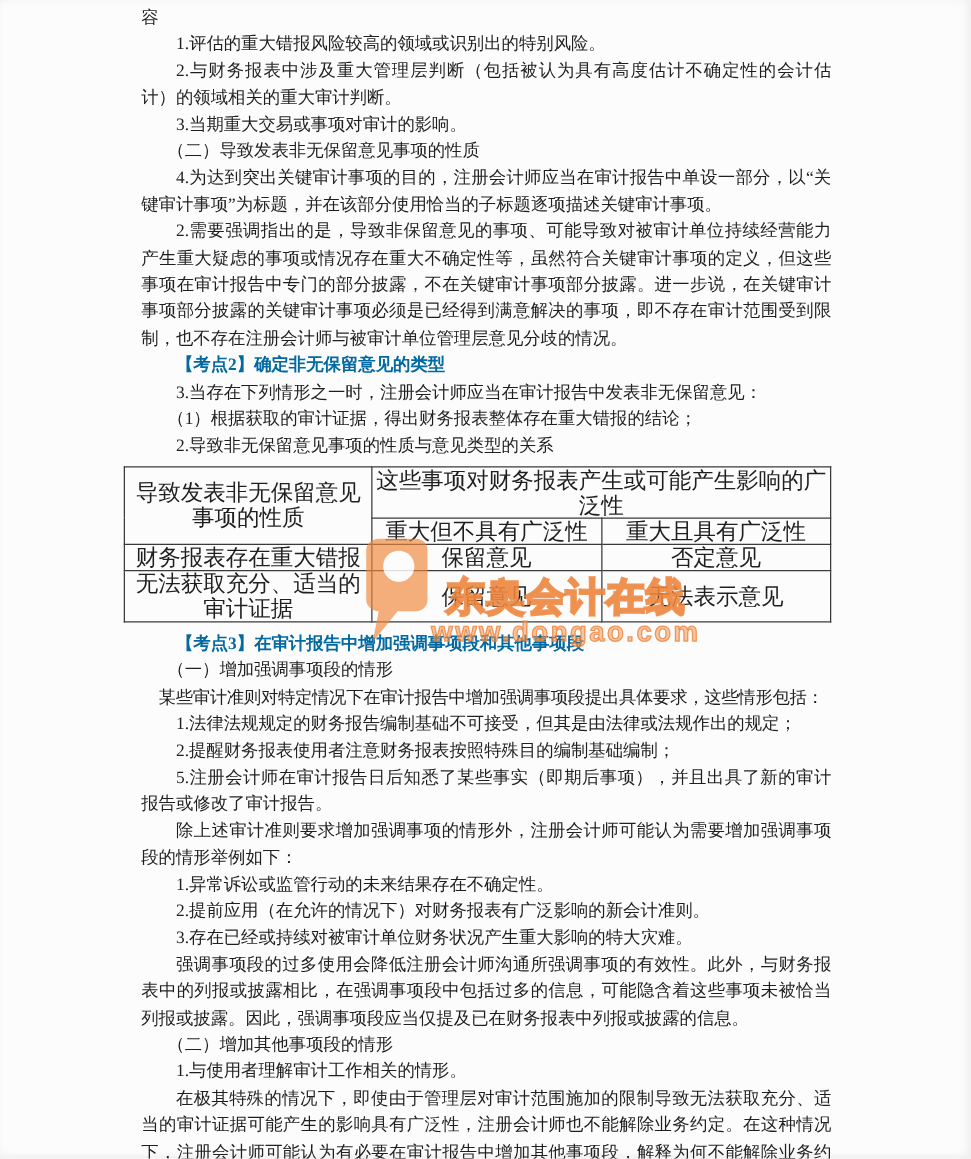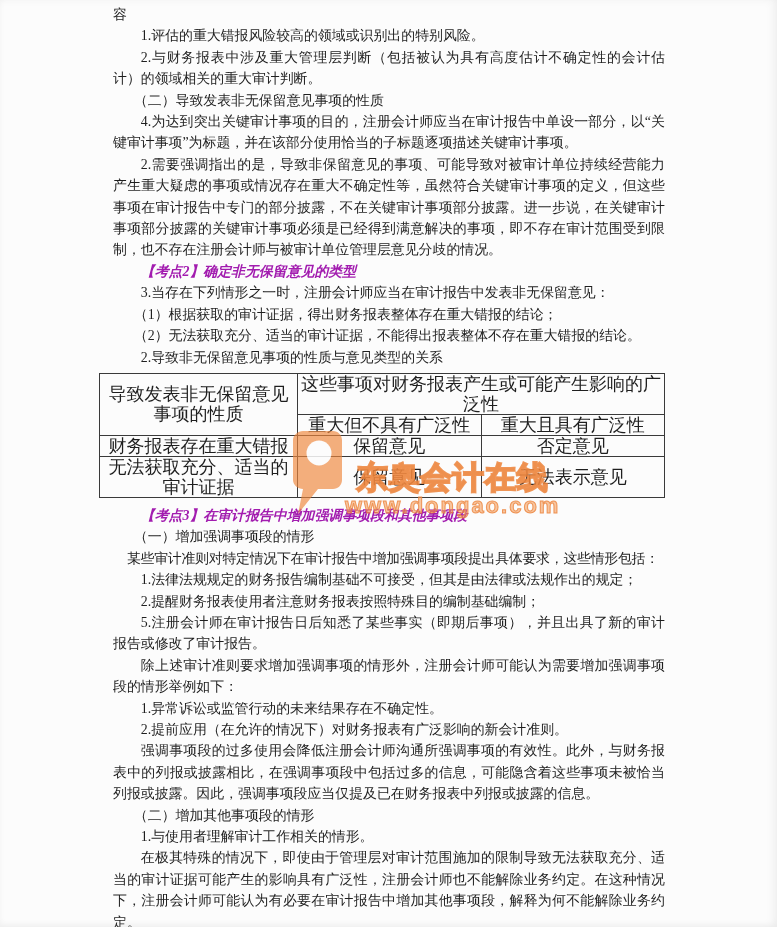--- a/index.html
+++ b/index.html
@@ -17,21 +17,21 @@
   .doc{
     position:absolute;left:113px;top:4px;width:552px;
     font-size:13.9px;line-height:21.4px;
     text-align:justify;text-justify:inter-ideograph;
   }
   .doc p{margin:0;padding:0;}
   .flush{text-indent:0;}
   .para{text-indent:2em;}
   .para-bk{text-indent:1.5em;}
   .para-some{text-indent:1em;letter-spacing:-0.25px;font-family:Liberation Serif, serif;}
-  .title{font-weight:bold;text-indent:2em;color:#a21caf;font-style:italic;}
+  .title{font-weight:bold;text-indent:2em;color:#0369a1;}
   table.op{
     border-collapse:collapse;
     margin:5px 0 7px -14px;
     width:566px;
     table-layout:fixed;
     font-size:18px;line-height:20px;
   }
   table.op td{
     border:1px solid #3a3a3a;
     text-align:center;vertical-align:middle;
@@ -64,29 +64,29 @@
 </style>
 </head>
 <body>
 
 <div class="pg">
   <div class="doc">
     <p class="flush">容</p>
 
     <p class="para">1.评估的重大错报风险较高的领域或识别出的特别风险。</p>
     <p class="para">2.与财务报表中涉及重大管理层判断（包括被认为具有高度估计不确定性的会计估计）的领域相关的重大审计判断。</p>
+    <p class="para">3.当期重大交易或事项对审计的影响。</p>
 
     <p class="para-bk">（二）导致发表非无保留意见事项的性质</p>
     <p class="para">4.为达到突出关键审计事项的目的，注册会计师应当在审计报告中单设一部分，以“关键审计事项”为标题，并在该部分使用恰当的子标题逐项描述关键审计事项。</p>
     <p class="para">2.需要强调指出的是，导致非保留意见的事项、可能导致对被审计单位持续经营能力产生重大疑虑的事项或情况存在重大不确定性等，虽然符合关键审计事项的定义，但这些事项在审计报告中专门的部分披露，不在关键审计事项部分披露。进一步说，在关键审计事项部分披露的关键审计事项必须是已经得到满意解决的事项，即不存在审计范围受到限制，也不存在注册会计师与被审计单位管理层意见分歧的情况。</p>
 
     <p class="title">【考点2】确定非无保留意见的类型</p>
     <p class="para">3.当存在下列情形之一时，注册会计师应当在审计报告中发表非无保留意见：</p>
     <p class="para-bk">（1）根据获取的审计证据，得出财务报表整体存在重大错报的结论；</p>
-    <p class="para-bk">（2）无法获取充分、适当的审计证据，不能得出报表整体不存在重大错报的结论。</p>
     <p class="para">2.导致非无保留意见事项的性质与意见类型的关系</p>
 
     <table class="op">
       <tbody>
         <tr>
           <td class="c1" rowspan="2">导致发表非无保留意见事项的性质</td>
           <td colspan="2">这些事项对财务报表产生或可能产生影响的广泛性</td>
         </tr>
         <tr>
           <td class="c2">重大但不具有广泛性</td>
@@ -107,20 +107,21 @@
 
     <p class="title">【考点3】在审计报告中增加强调事项段和其他事项段</p>
     <p class="para-bk">（一）增加强调事项段的情形</p>
     <p class="para-some">某些审计准则对特定情况下在审计报告中增加强调事项段提出具体要求，这些情形包括：</p>
     <p class="para">1.法律法规规定的财务报告编制基础不可接受，但其是由法律或法规作出的规定；</p>
     <p class="para">2.提醒财务报表使用者注意财务报表按照特殊目的编制基础编制；</p>
     <p class="para">5.注册会计师在审计报告日后知悉了某些事实（即期后事项），并且出具了新的审计报告或修改了审计报告。</p>
     <p class="para">除上述审计准则要求增加强调事项的情形外，注册会计师可能认为需要增加强调事项段的情形举例如下：</p>
     <p class="para">1.异常诉讼或监管行动的未来结果存在不确定性。</p>
     <p class="para">2.提前应用（在允许的情况下）对财务报表有广泛影响的新会计准则。</p>
+    <p class="para">3.存在已经或持续对被审计单位财务状况产生重大影响的特大灾难。</p>
     <p class="para">强调事项段的过多使用会降低注册会计师沟通所强调事项的有效性。此外，与财务报表中的列报或披露相比，在强调事项段中包括过多的信息，可能隐含着这些事项未被恰当列报或披露。因此，强调事项段应当仅提及已在财务报表中列报或披露的信息。</p>
     <p class="para-bk">（二）增加其他事项段的情形</p>
     <p class="para">1.与使用者理解审计工作相关的情形。</p>
     <p class="para">在极其特殊的情况下，即使由于管理层对审计范围施加的限制导致无法获取充分、适当的审计证据可能产生的影响具有广泛性，注册会计师也不能解除业务约定。在这种情况下，注册会计师可能认为有必要在审计报告中增加其他事项段，解释为何不能解除业务约定。</p>
 
   </div>
 
   <div class="wm">
     <svg class="wm-logo" width="52" height="88" viewBox="0 0 52 88">
       <path d="M12 3 H42 C47 3 51 7 51 12 V52 C51 57 47 61 42 61 H27 L7 86 L12 61 C7 61 2 57 2 52 V12 C2 7 7 3 12 3 Z" fill="rgba(238,134,60,0.78)"></path>

